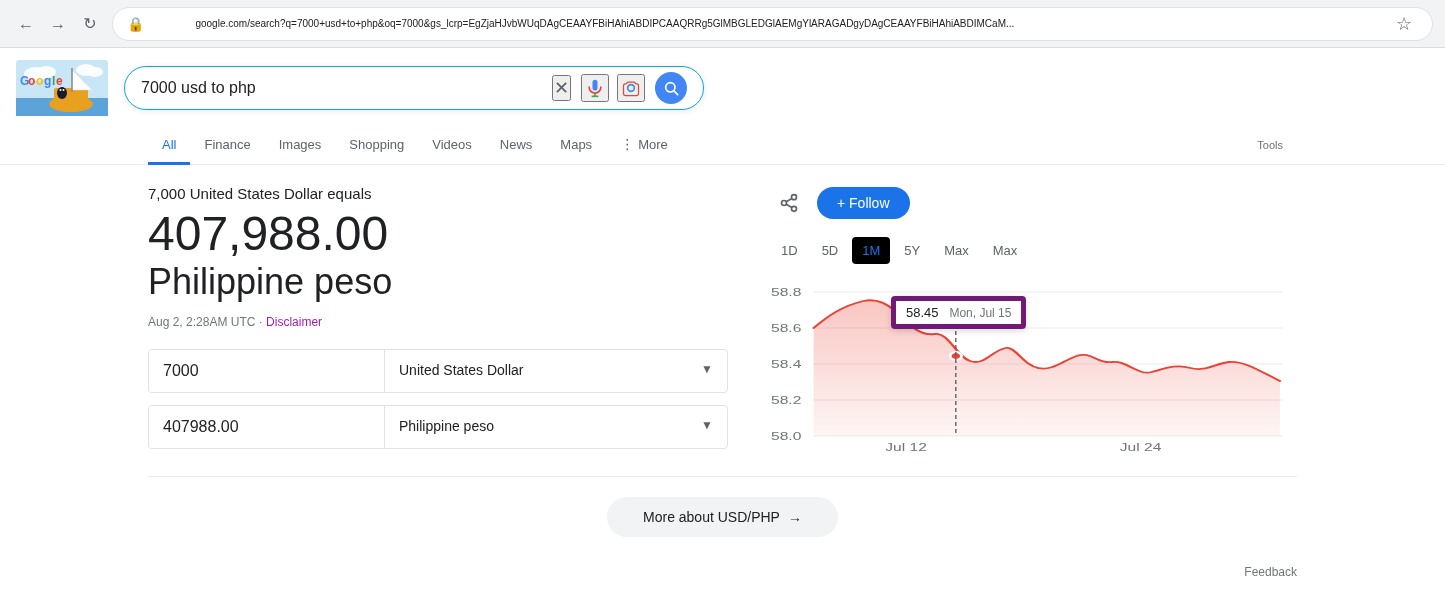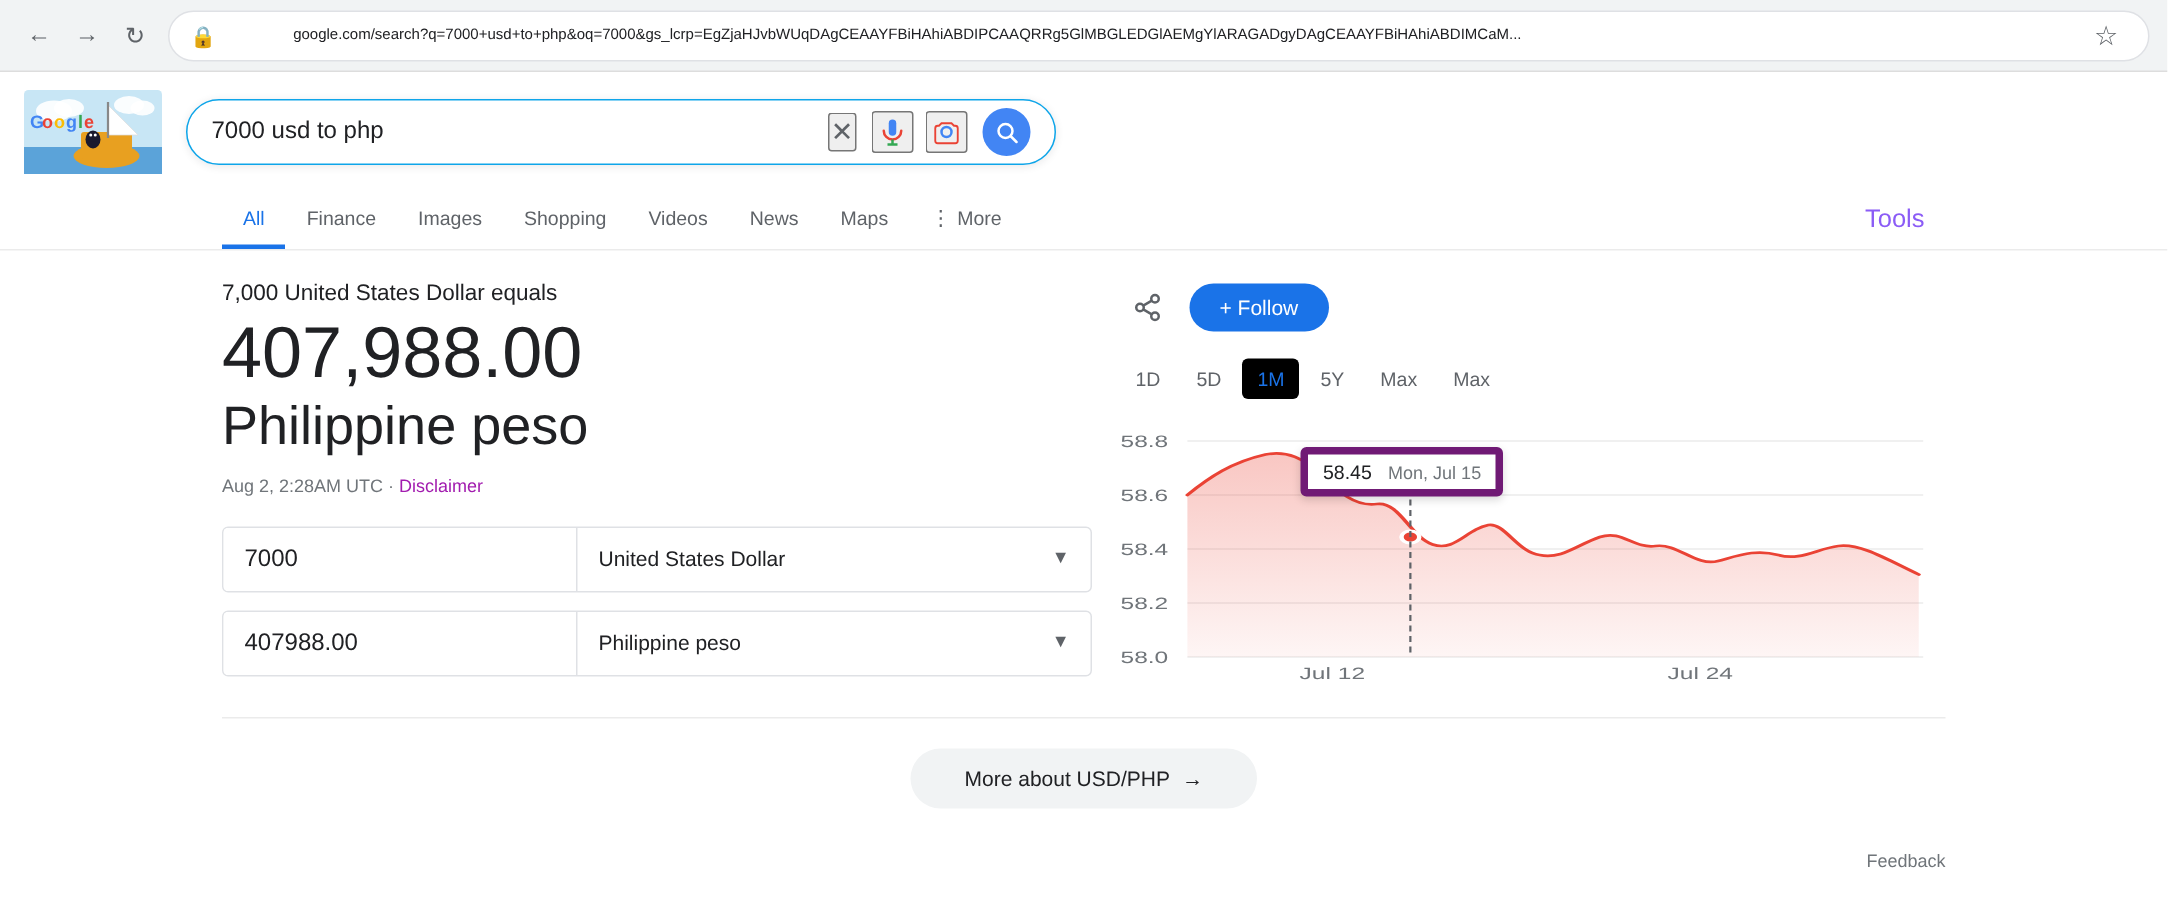--- a/index.html
+++ b/index.html
@@ -68,27 +68,27 @@
     }
     .nav-tab {
       padding: 10px 14px; font-size: 13px; color: #5f6368;
       cursor: pointer; text-decoration: none; display: flex; align-items: center;
       gap: 4px; border-bottom: 3px solid transparent; margin-bottom: -1px;
       white-space: nowrap;
     }
     .nav-tab.active { color: #1a73e8; border-bottom-color: #1a73e8; font-weight: 500; }
     .nav-tab-tools { margin-left: auto; }
     .tools-btn {
-      padding: 10px 14px; font-size: 17px; color: #8b5cf6;
+      padding: 10px 14px; font-size: 11px; color: #737373;
       cursor: pointer; border: none; background: transparent;
     }
 
     
     .main-content {
-      padding: 20px 148px 0 148px; display: flex; gap: 19px;
+      padding: 20px 148px 0 148px; display: flex; gap: 43px;
     }
     .converter-panel { flex: 0 0 580px; }
     .chart-panel { flex: 1; min-width: 350px; }
 
     .equals-text { font-size: 15px; color: #202124; margin-bottom: 6px; }
     .amount-large { font-size: 48px; font-weight: 400; line-height: 1.1; color: #202124; }
     .currency-name { font-size: 36px; font-weight: 400; color: #202124; margin-bottom: 12px; }
     .timestamp { font-size: 12px; color: #70757a; margin-bottom: 20px; }
     .disclaimer-link { color: #a21caf; text-decoration: none; font-size: 12px; }
 

